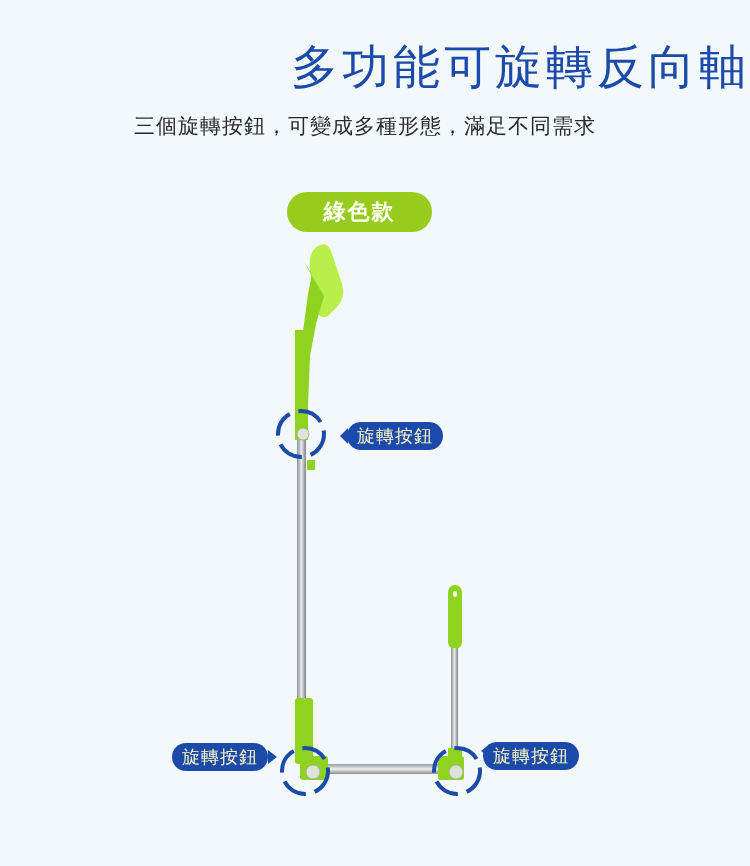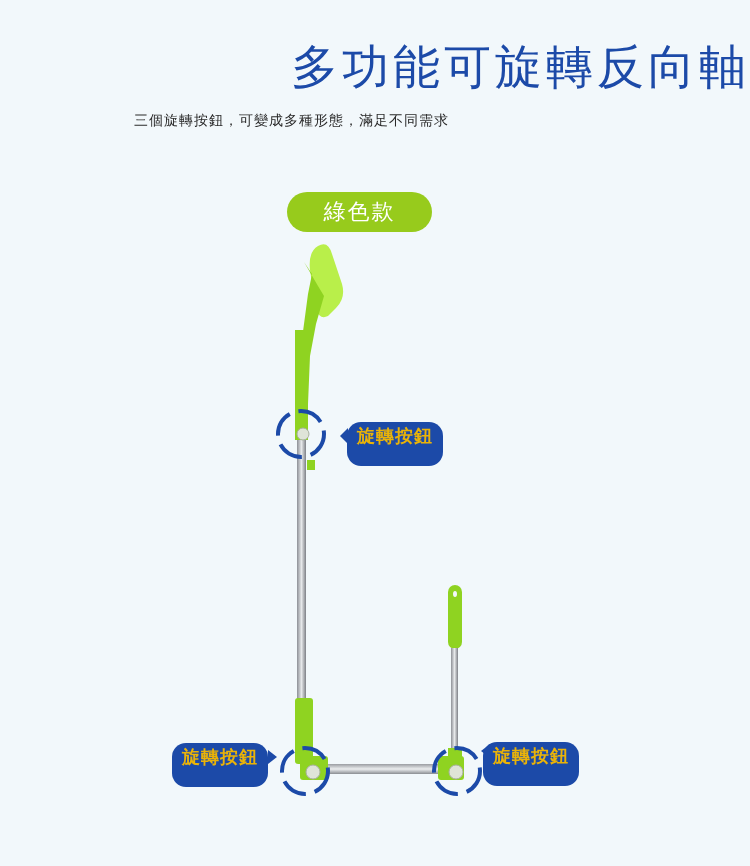--- a/index.html
+++ b/index.html
@@ -1,20 +1,20 @@
 <!DOCTYPE html>
 <html><head>
 <meta charset="utf-8">
 <style>
   html, body { margin:0; padding:0; }
   body { width:750px; height:866px; background:#f2f8fb; position:relative; overflow:hidden; font-family:"DejaVu Sans", sans-serif; }
   .title { position:absolute; left:0; width:750px; top:36px; text-align:right; font-size:47px; color:#1c4aa8; letter-spacing:4px; font-weight:normal; }
-  .subtitle { position:absolute; left:134px; top:112px; font-size:14px; color:#2a2a2a; letter-spacing:1px; }
-  .pill { position:absolute; left:287px; top:192px; width:145px; height:40px; background:#97cb1c; border-radius:20px; color:#fff; font-size:22px; font-weight:normal; text-align:center; line-height:40px; letter-spacing:2px; }
-  .tag { position:absolute; height:44px; background:#1c4aa8; border-radius:14px; color:#eab308; font-size:18px; font-weight:bold; text-align:center; line-height:28px; letter-spacing:1px; padding:0 10px; }
+  .subtitle { position:absolute; left:134px; top:112px; font-size:21px; color:#2a2a2a; letter-spacing:1px; }
+  .pill { position:absolute; left:287px; top:192px; width:145px; height:40px; background:#97cb1c; border-radius:20px; color:#fff; font-size:22px; font-weight:bold; text-align:center; line-height:40px; letter-spacing:2px; }
+  .tag { position:absolute; height:28px; background:#1c4aa8; border-radius:14px; color:#fef9c3; font-size:18px; font-weight:normal; text-align:center; line-height:28px; letter-spacing:1px; padding:0 10px; }
   svg.product { position:absolute; left:0; top:0; }
 </style>
 </head>
 <body>
 
 <div class="title">多功能可旋轉反向軸</div>
 <div class="subtitle">三個旋轉按鈕，可變成多種形態，滿足不同需求</div>
 <div class="pill">綠色款</div>
 
 <svg class="product" width="750" height="866">

